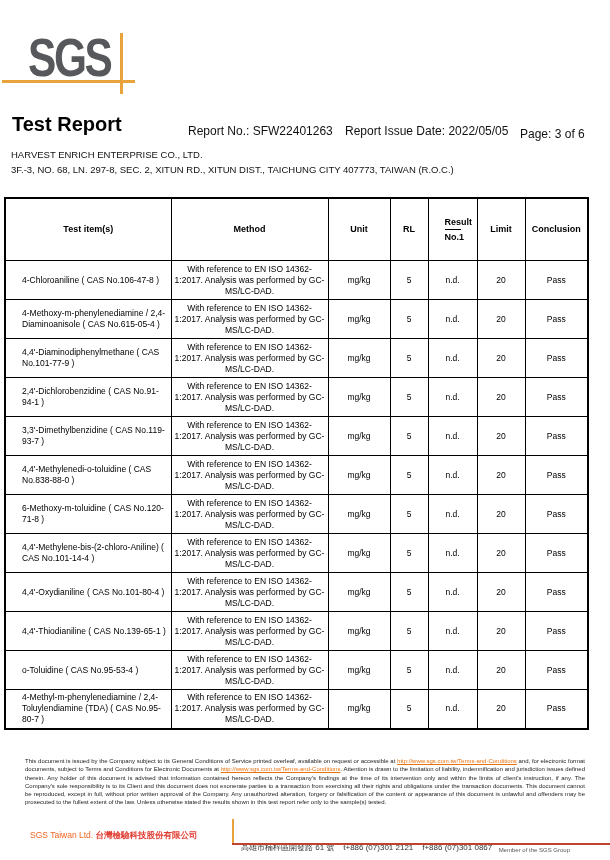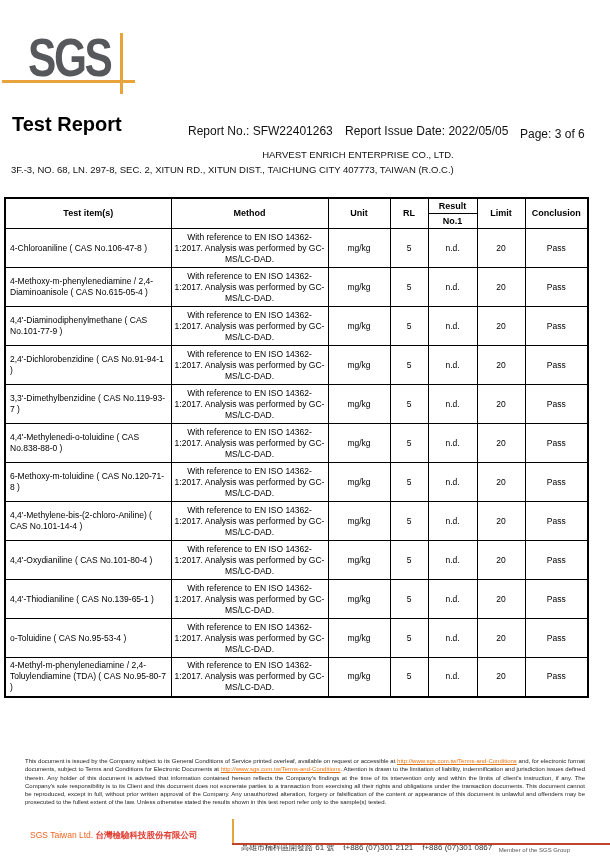--- a/index.html
+++ b/index.html
@@ -61,21 +61,20 @@
   .meta-issue-date  { left: 345px; top: 124px; }
   .meta-page        { left: 520px; top: 127px; }
 
   .client-block {
     position: absolute;
     left: 11px;
     top: 148px;
     font-size: 9.5px;
     line-height: 14.5px;
     color: #111;
-    text-align: right;
   }
 
   
   .results-table {
     position: absolute;
     left: 4px;
     top: 197px;
     width: 583px;
     border-collapse: collapse;
     table-layout: fixed;
@@ -88,31 +87,31 @@
     vertical-align: middle;
     text-align: center;
     line-height: 11px;
     padding: 1px 2px;
   }
   .results-table thead th {
     font-size: 9px;
     font-weight: bold;
     height: 30px;
   }
-  .results-table thead th.th-result { padding: 0; }
+  .results-table thead th.th-result { padding: 16px; }
   .th-result-top {
     border-bottom: 1.5px solid #000;
     height: 15px;
     line-height: 15px;
   }
   .th-result-bottom { height: 14px; line-height: 14px; }
   .results-table tbody tr { height: 39px; }
   .results-table td.cell-item {
     text-align: left;
-    padding-left: 4px;
+    padding-left: 16px;
     padding-right: 2px;
   }
 
   
   .disclaimer {
     position: absolute;
     left: 25px;
     top: 757px;
     width: 560px;
     font-size: 6px;

